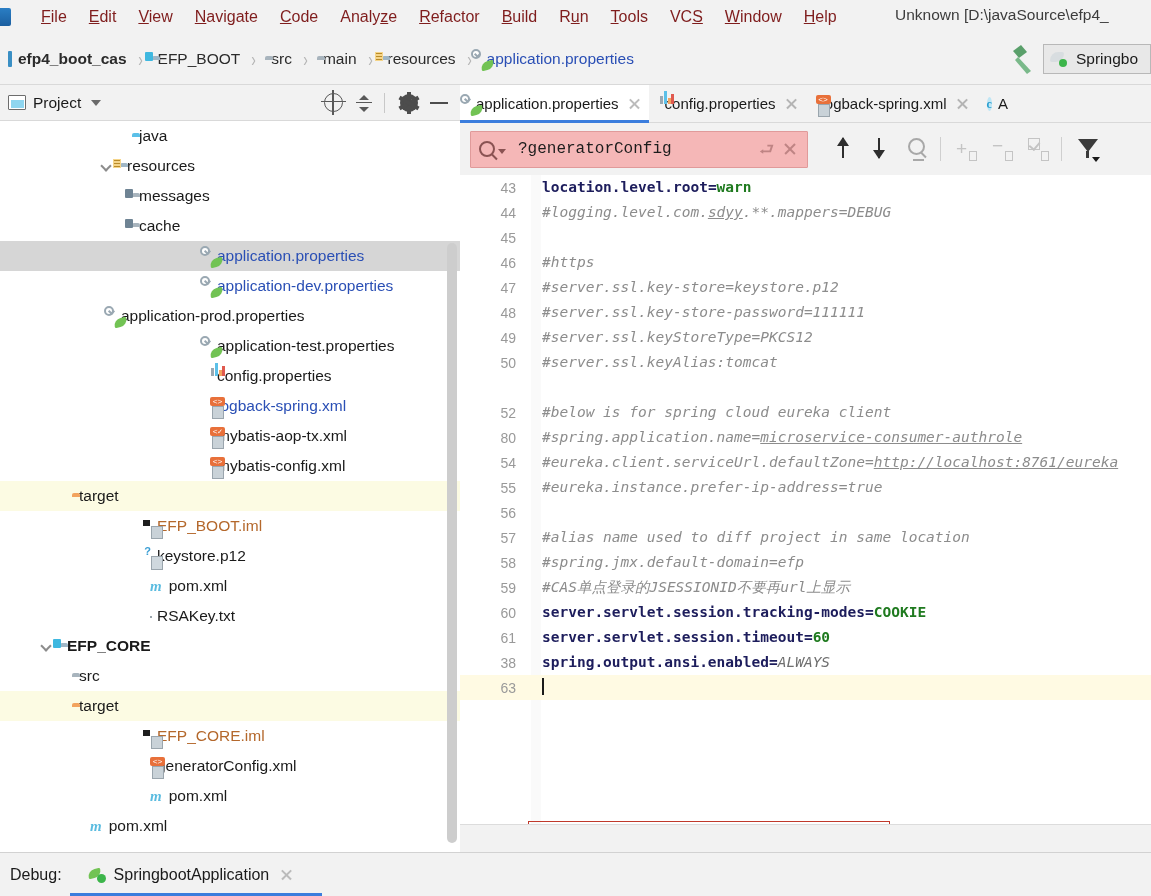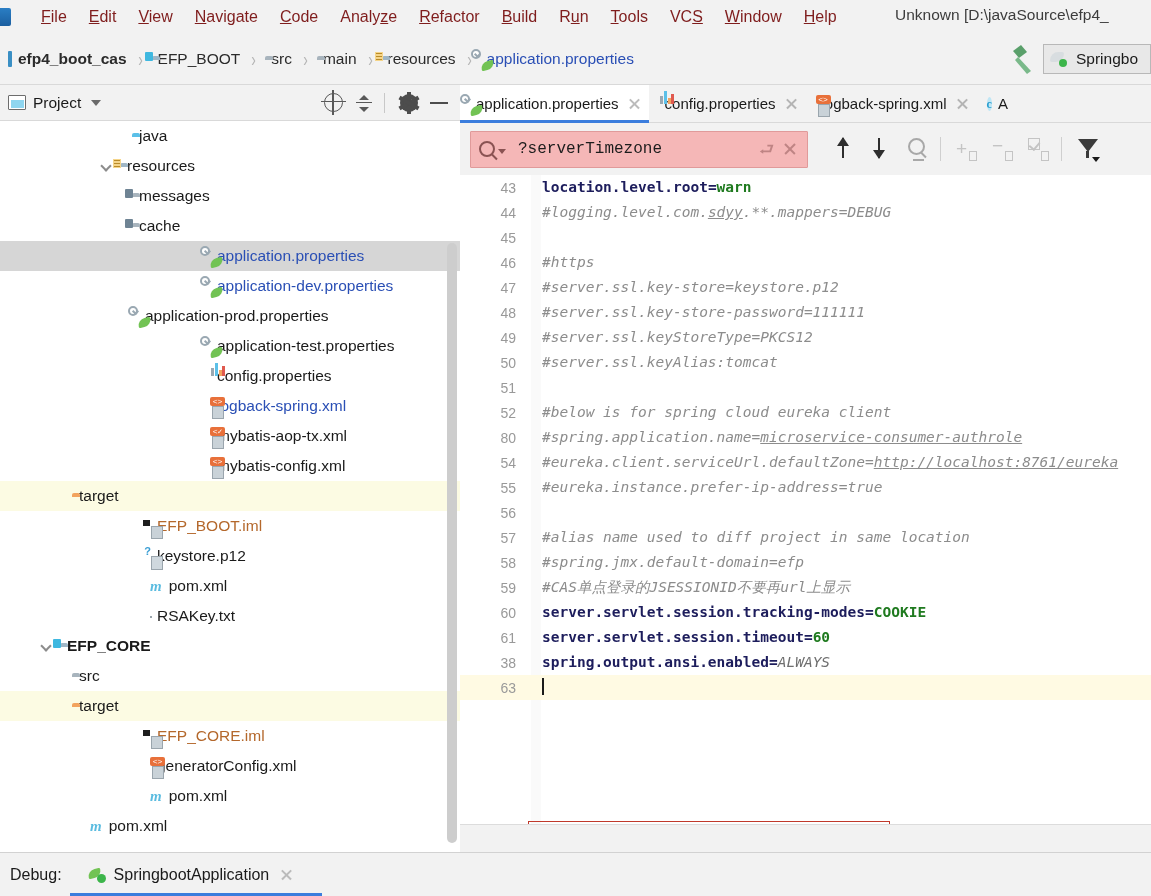--- a/index.html
+++ b/index.html
@@ -511,21 +511,21 @@
         <div class="row sel" style="padding-left: 192px;">
           <span class="arrow"></span>
           <span class="ico"><span class="spring-ico"><span class="leaf"></span><span class="ring"></span></span></span>
           <span class="label blue">application.properties</span>
         </div>
         <div class="row" style="padding-left: 192px;">
           <span class="arrow"></span>
           <span class="ico"><span class="spring-ico"><span class="leaf"></span><span class="ring"></span></span></span>
           <span class="label blue">application-dev.properties</span>
         </div>
-        <div class="row" style="padding-left: 120px;">
+        <div class="row" style="padding-left: 96px;">
           <span class="arrow"></span>
           <span class="ico"><span class="spring-ico"><span class="leaf"></span><span class="ring"></span></span></span>
           <span class="label">application-prod.properties</span>
         </div>
         <div class="row" style="padding-left: 192px;">
           <span class="arrow"></span>
           <span class="ico"><span class="spring-ico"><span class="leaf"></span><span class="ring"></span></span></span>
           <span class="label">application-test.properties</span>
         </div>
         <div class="row" style="padding-left: 192px;">
@@ -631,21 +631,21 @@
         <div class="tab">
           <span class="ico"><span class="c-ico">c</span></span>
           <span class="tlabel">A</span>
         </div>
       </div>
 
     <div class="searchrow">
       <div class="searchbox">
         <span class="mag"></span>
         <span class="mag-car"></span>
-        <span class="search-text">?serverTimezone</span>
+        <span class="search-text">?generatorConfig</span>
         <span class="sb-icon ret"></span>
         <span class="sb-icon x"></span>
       </div>
 
       <div style="display:flex;align-items:center;margin-left:18px;">
         <div class="tbtn">
           <span class="ar ar-up"></span>
         </div>
         <div class="tbtn">
           <span class="ar ar-dn"></span>
@@ -703,24 +703,20 @@
             <span class="ln">48</span>
             <span class="code"><span class="cmt">#server.ssl.key-store-password=111111</span></span>
           </div>
           <div class="cl" style="top: 150px;">
             <span class="ln">49</span>
             <span class="code"><span class="cmt">#server.ssl.keyStoreType=PKCS12</span></span>
           </div>
           <div class="cl" style="top: 175px;">
             <span class="ln">50</span>
             <span class="code"><span class="cmt">#server.ssl.keyAlias:tomcat</span></span>
-          </div>
-          <div class="cl" style="top: 200px;">
-            <span class="ln">51</span>
-            <span class="code"></span>
           </div>
           <div class="cl" style="top: 225px;">
             <span class="ln">52</span>
             <span class="code"><span class="cmt">#below is for spring cloud eureka client</span></span>
           </div>
           <div class="cl" style="top: 250px;">
             <span class="ln">80</span>
             <span class="code"><span class="cmt">#spring.application.name=<u>microservice-consumer-authrole</u></span></span>
           </div>
           <div class="cl" style="top: 275px;">

